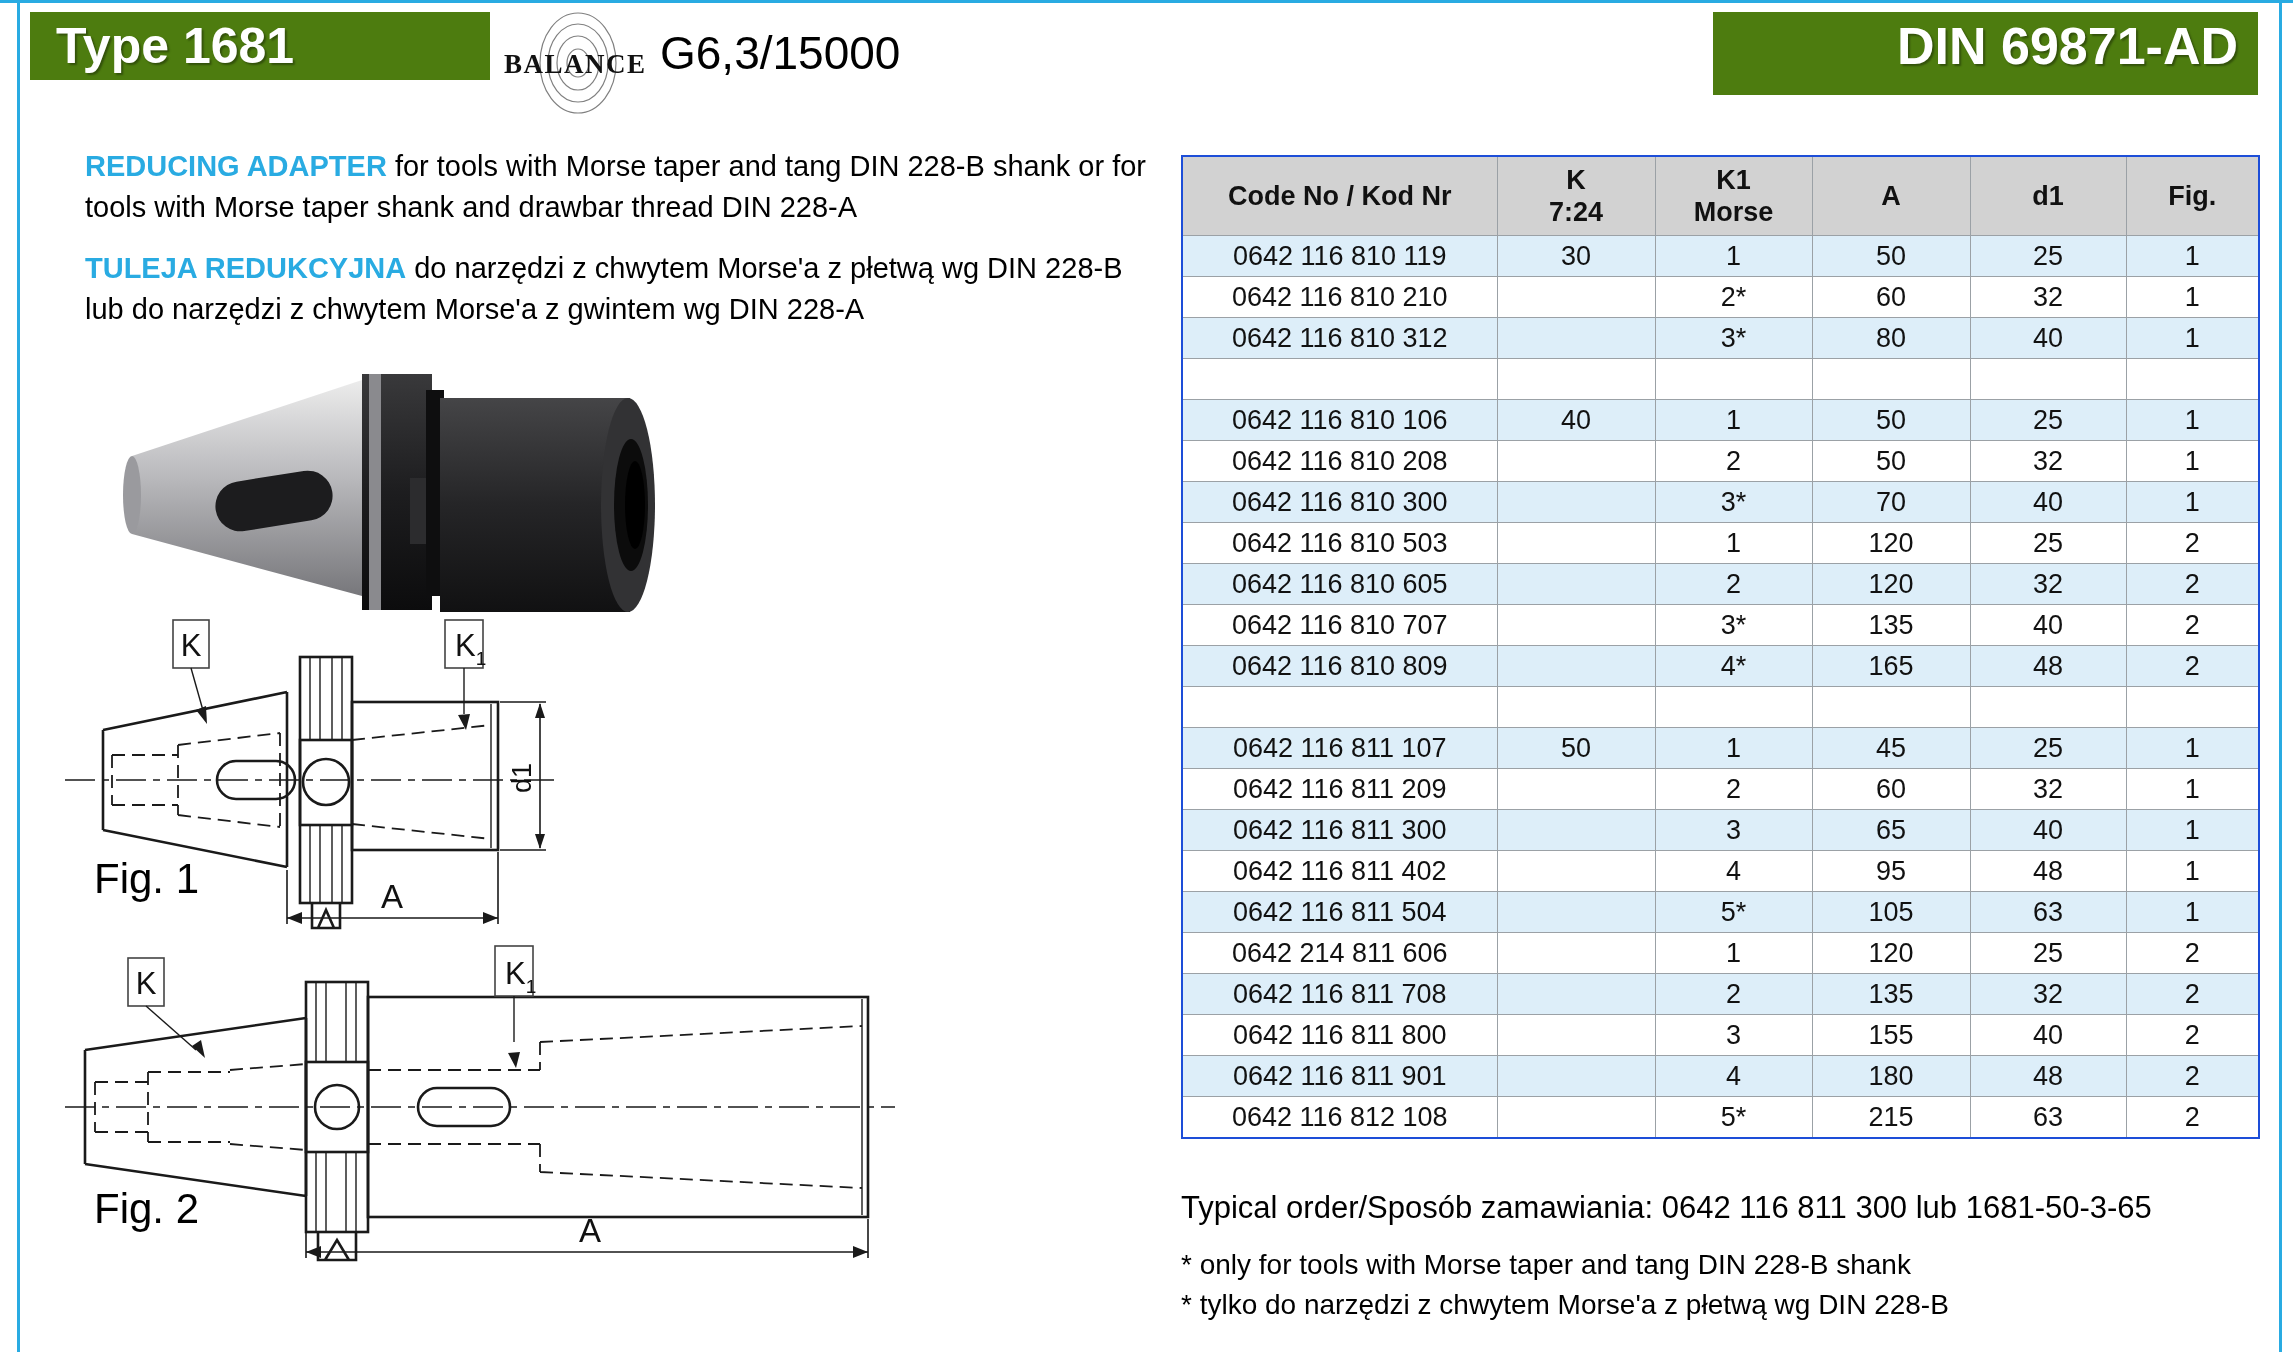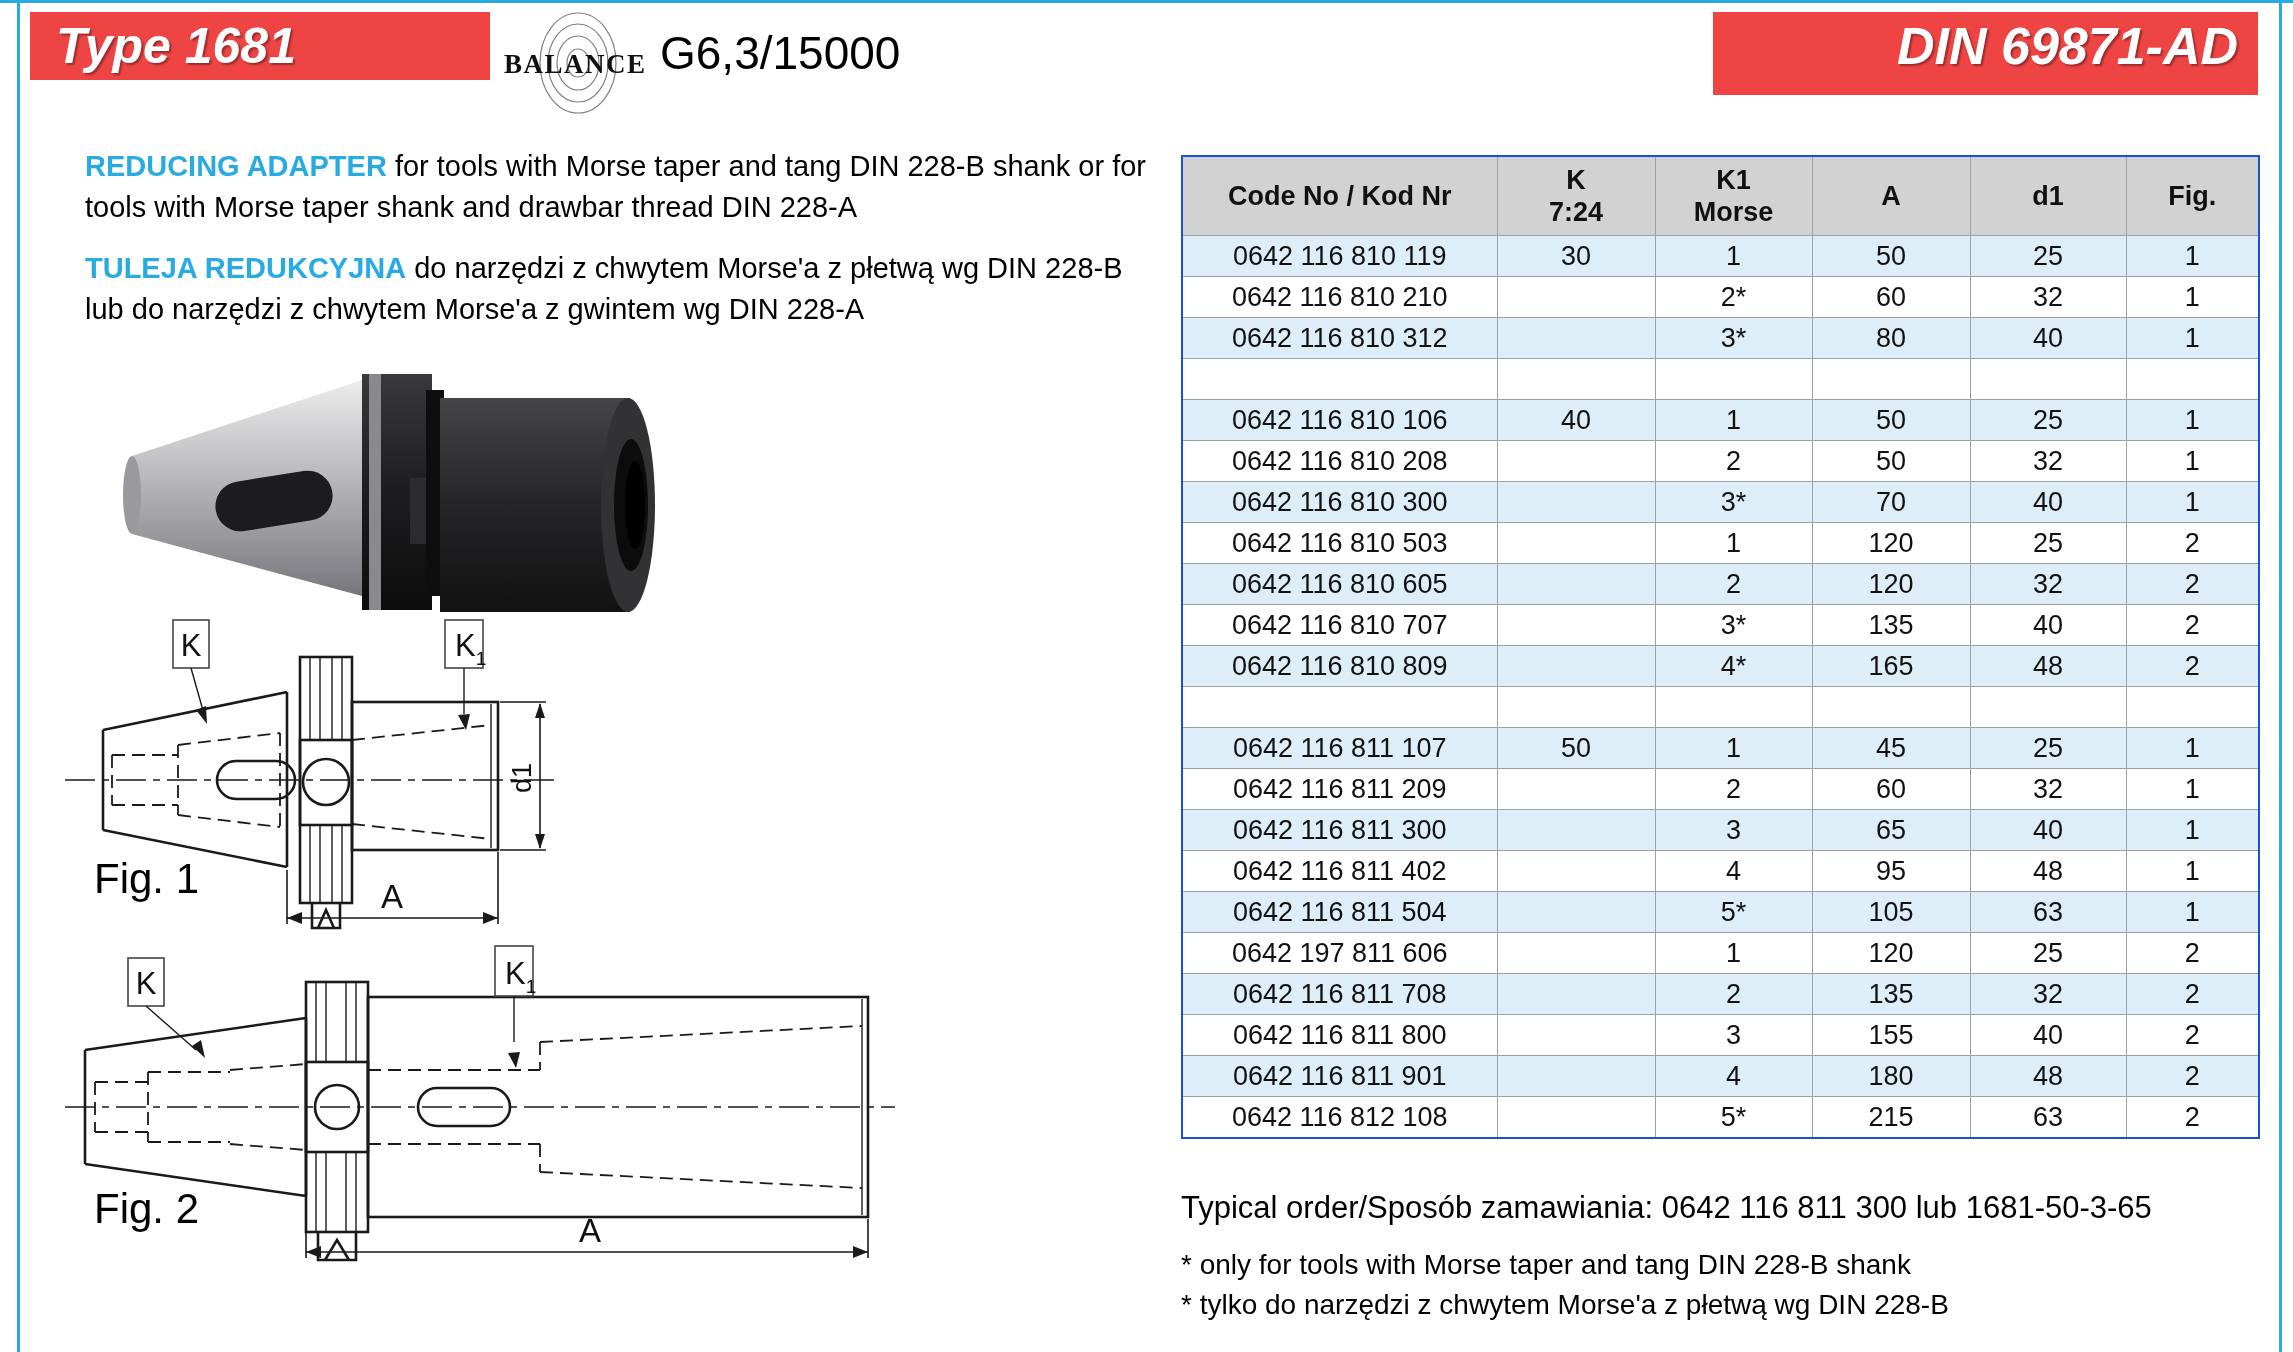--- a/index.html
+++ b/index.html
@@ -4,21 +4,21 @@
 <style>
   html,body{margin:0;padding:0;background:#fff;}
   #page{position:relative;width:2293px;height:1352px;background:#fff;overflow:hidden;
         font-family:"Liberation Sans",sans-serif;color:#111;}
   .abs{position:absolute;}
   
   #topline{left:0;top:0;width:2293px;height:3px;background:#29abe2;}
   #leftline{left:17px;top:0;width:3px;height:1352px;background:#29abe2;}
   #rightline{left:2279px;top:0;width:3px;height:1352px;background:#29abe2;}
   
-  .graybox{background:#ef4444;color:#fff;font-weight:bold;font-style:italic;}
+  .graybox{background:#4d7c0f;color:#fff;font-weight:bold;}
   #typebox{left:30px;top:12px;width:460px;height:68px;font-size:50px;line-height:68px;
            padding-left:26px;box-sizing:border-box;text-shadow:2px 2px 2px rgba(0,0,0,.35);}
   #dinbox{left:1713px;top:12px;width:545px;height:83px;font-size:52px;line-height:68px;
           text-align:right;padding-right:20px;box-sizing:border-box;text-shadow:2px 2px 2px rgba(0,0,0,.35);}
   #gval{left:660px;top:26px;font-size:46px;color:#000;}
   
   #intro{left:85px;top:146px;width:1075px;font-size:29px;line-height:41px;color:#000;}
   .cyan-title{color:#29abe2;font-weight:bold;}
   #intro .para{margin:0 0 20px 0;}
   
@@ -338,21 +338,21 @@
         </tr>
         <tr>
           <td>0642 116 811 504</td>
           <td></td>
           <td>5*</td>
           <td>105</td>
           <td>63</td>
           <td>1</td>
         </tr>
         <tr>
-          <td>0642 197 811 606</td>
+          <td>0642 214 811 606</td>
           <td></td>
           <td>1</td>
           <td>120</td>
           <td>25</td>
           <td>2</td>
         </tr>
         <tr>
           <td>0642 116 811 708</td>
           <td></td>
           <td>2</td>

